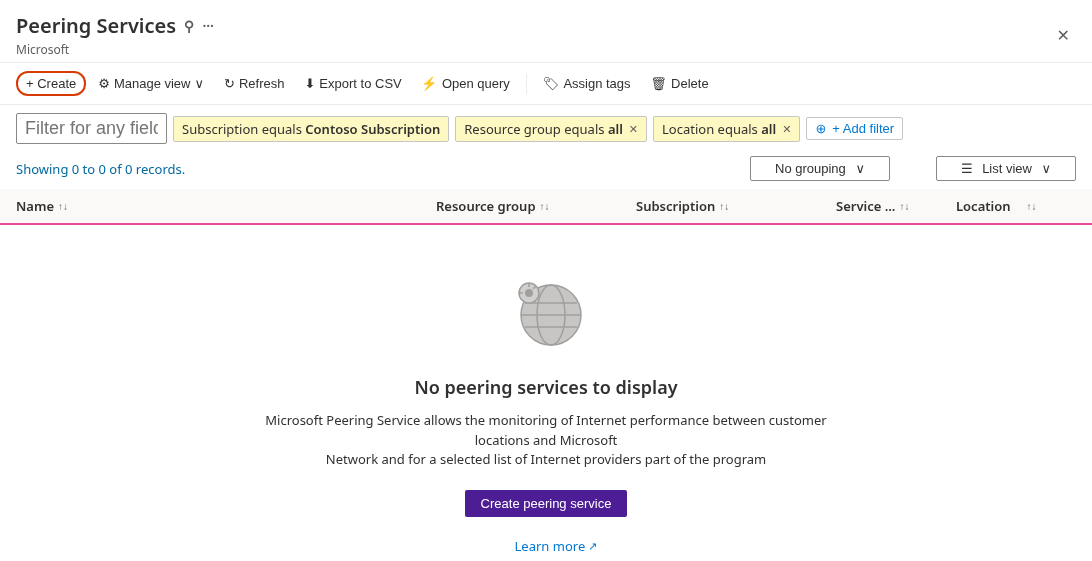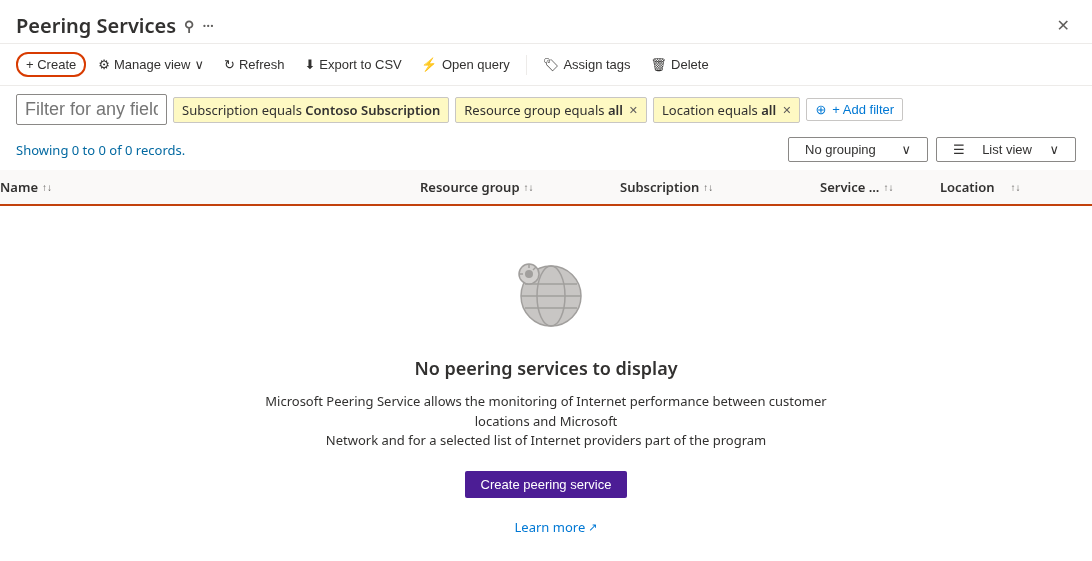--- a/index.html
+++ b/index.html
@@ -19,23 +19,23 @@
     .filter-bar { display: flex; align-items: center; padding: 8px 16px; gap: 6px; flex-wrap: wrap; }
     .filter-input { border: 1px solid #8a8886; border-radius: 2px; padding: 4px 8px; font-size: 18px; width: 151px; color: #323130; outline: none; }
     .filter-tag { display: flex; align-items: center; gap: 4px; background: #fef9c3; border: 1px solid #c8c6c4; border-radius: 2px; padding: 3px 8px; font-size: 13px; color: #323130; }
     .filter-tag .tag-close { cursor: pointer; color: #605e5c; font-size: 11px; margin-left: 2px; }
     .filter-tag strong { font-weight: 600; }
     .add-filter-btn { display: flex; align-items: center; gap: 4px; background: none; border: 1px solid #c8c6c4; border-radius: 2px; padding: 3px 8px; font-size: 13px; cursor: pointer; color: #0078d4; }
 
     .results-bar { display: flex; align-items: center; justify-content: space-between; padding: 4px 16px 8px 16px; }
     .results-count { font-size: 13px; color: #0369a1; }
     .view-controls { display: flex; align-items: center; gap: 8px; }
-    .dropdown-btn { display: flex; align-items: center; gap: 4px; background: #fff; border: 1px solid #8a8886; border-radius: 2px; padding: 4px 16px; font-size: 13px; cursor: pointer; color: #323130; min-width: 140px; justify-content: space-between; }
+    .dropdown-btn { display: flex; align-items: center; gap: 4px; background: #fff; border: 1px solid #8a8886; border-radius: 2px; padding: 4px 24px; font-size: 13px; cursor: pointer; color: #323130; min-width: 140px; justify-content: space-between; margin-left: 38px; }
 
-    .table-header { display: flex; align-items: flex-start; padding: 8px 0; border-bottom: 2px solid #c2410c; background: #faf9f8; }
+    .table-header { display: flex; align-items: flex-start; padding: 8px 16px; border-bottom: 2px solid #ec4899; background: #faf9f8; }
     .col-name { flex: 0 0 420px; font-weight: 600; font-size: 13px; display: flex; align-items: center; gap: 4px; }
     .col-rg { flex: 0 0 200px; font-weight: 600; font-size: 13px; display: flex; align-items: center; gap: 4px; }
     .col-sub { flex: 0 0 200px; font-weight: 600; font-size: 13px; display: flex; align-items: center; gap: 4px; }
     .col-svc { flex: 0 0 120px; font-weight: 600; font-size: 13px; display: flex; align-items: center; gap: 4px; }
     .col-loc { flex: 1; font-weight: 600; font-size: 13px; display: flex; align-items: center; gap: 16px; }
     .sort-icon { font-size: 10px; color: #605e5c; }
 
     .empty-state { display: flex; flex-direction: column; align-items: center; justify-content: center; padding: 40px 16px; }
     .globe-icon { width: 90px; height: 90px; margin-bottom: 20px; }
     .empty-title { font-size: 18px; font-weight: 600; color: #323130; margin-bottom: 12px; }
@@ -50,20 +50,21 @@
 </head>
 <body>
 
 <div class="panel-header">
   <div class="panel-title-area">
     <div class="panel-title">
       <span>Peering Services</span>
       <span class="icon-pin" title="Pin">⚲</span>
       <span class="icon-ellipsis">···</span>
     </div>
+    <div class="panel-subtitle">Microsoft</div>
   </div>
   <button class="close-btn">✕</button>
 </div>
 
 <div class="toolbar">
   <button class="toolbar-btn create-btn">+ Create</button>
   <button class="toolbar-btn">
     <span>⚙</span>
     <span>Manage view</span>
     <span>∨</span>

